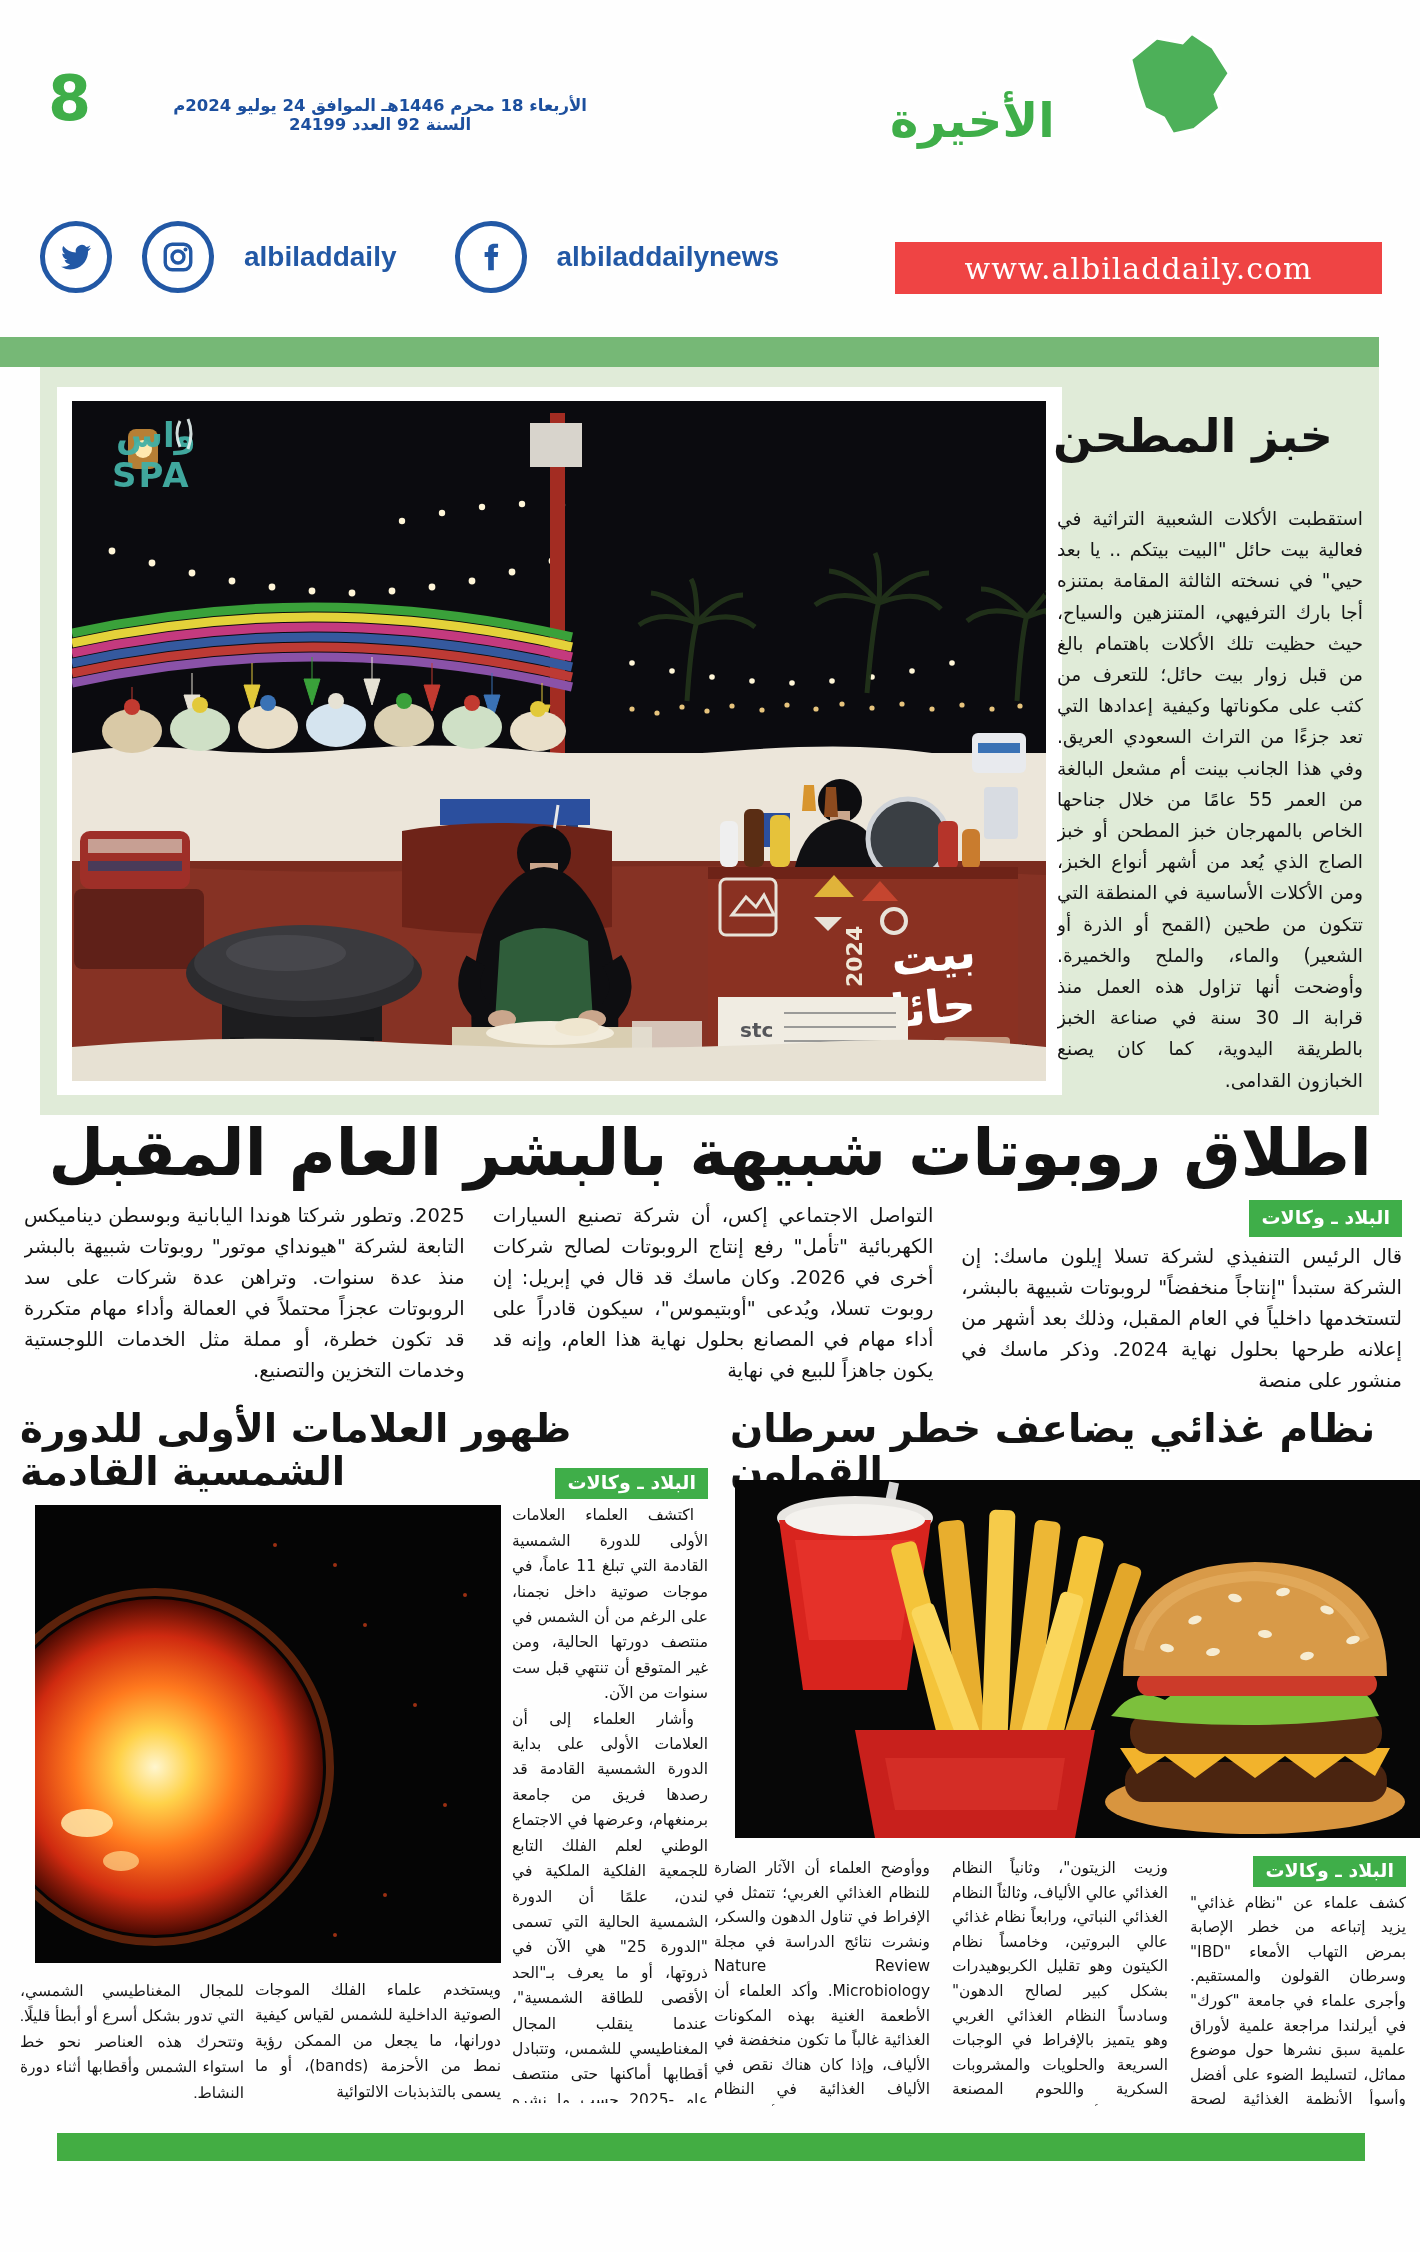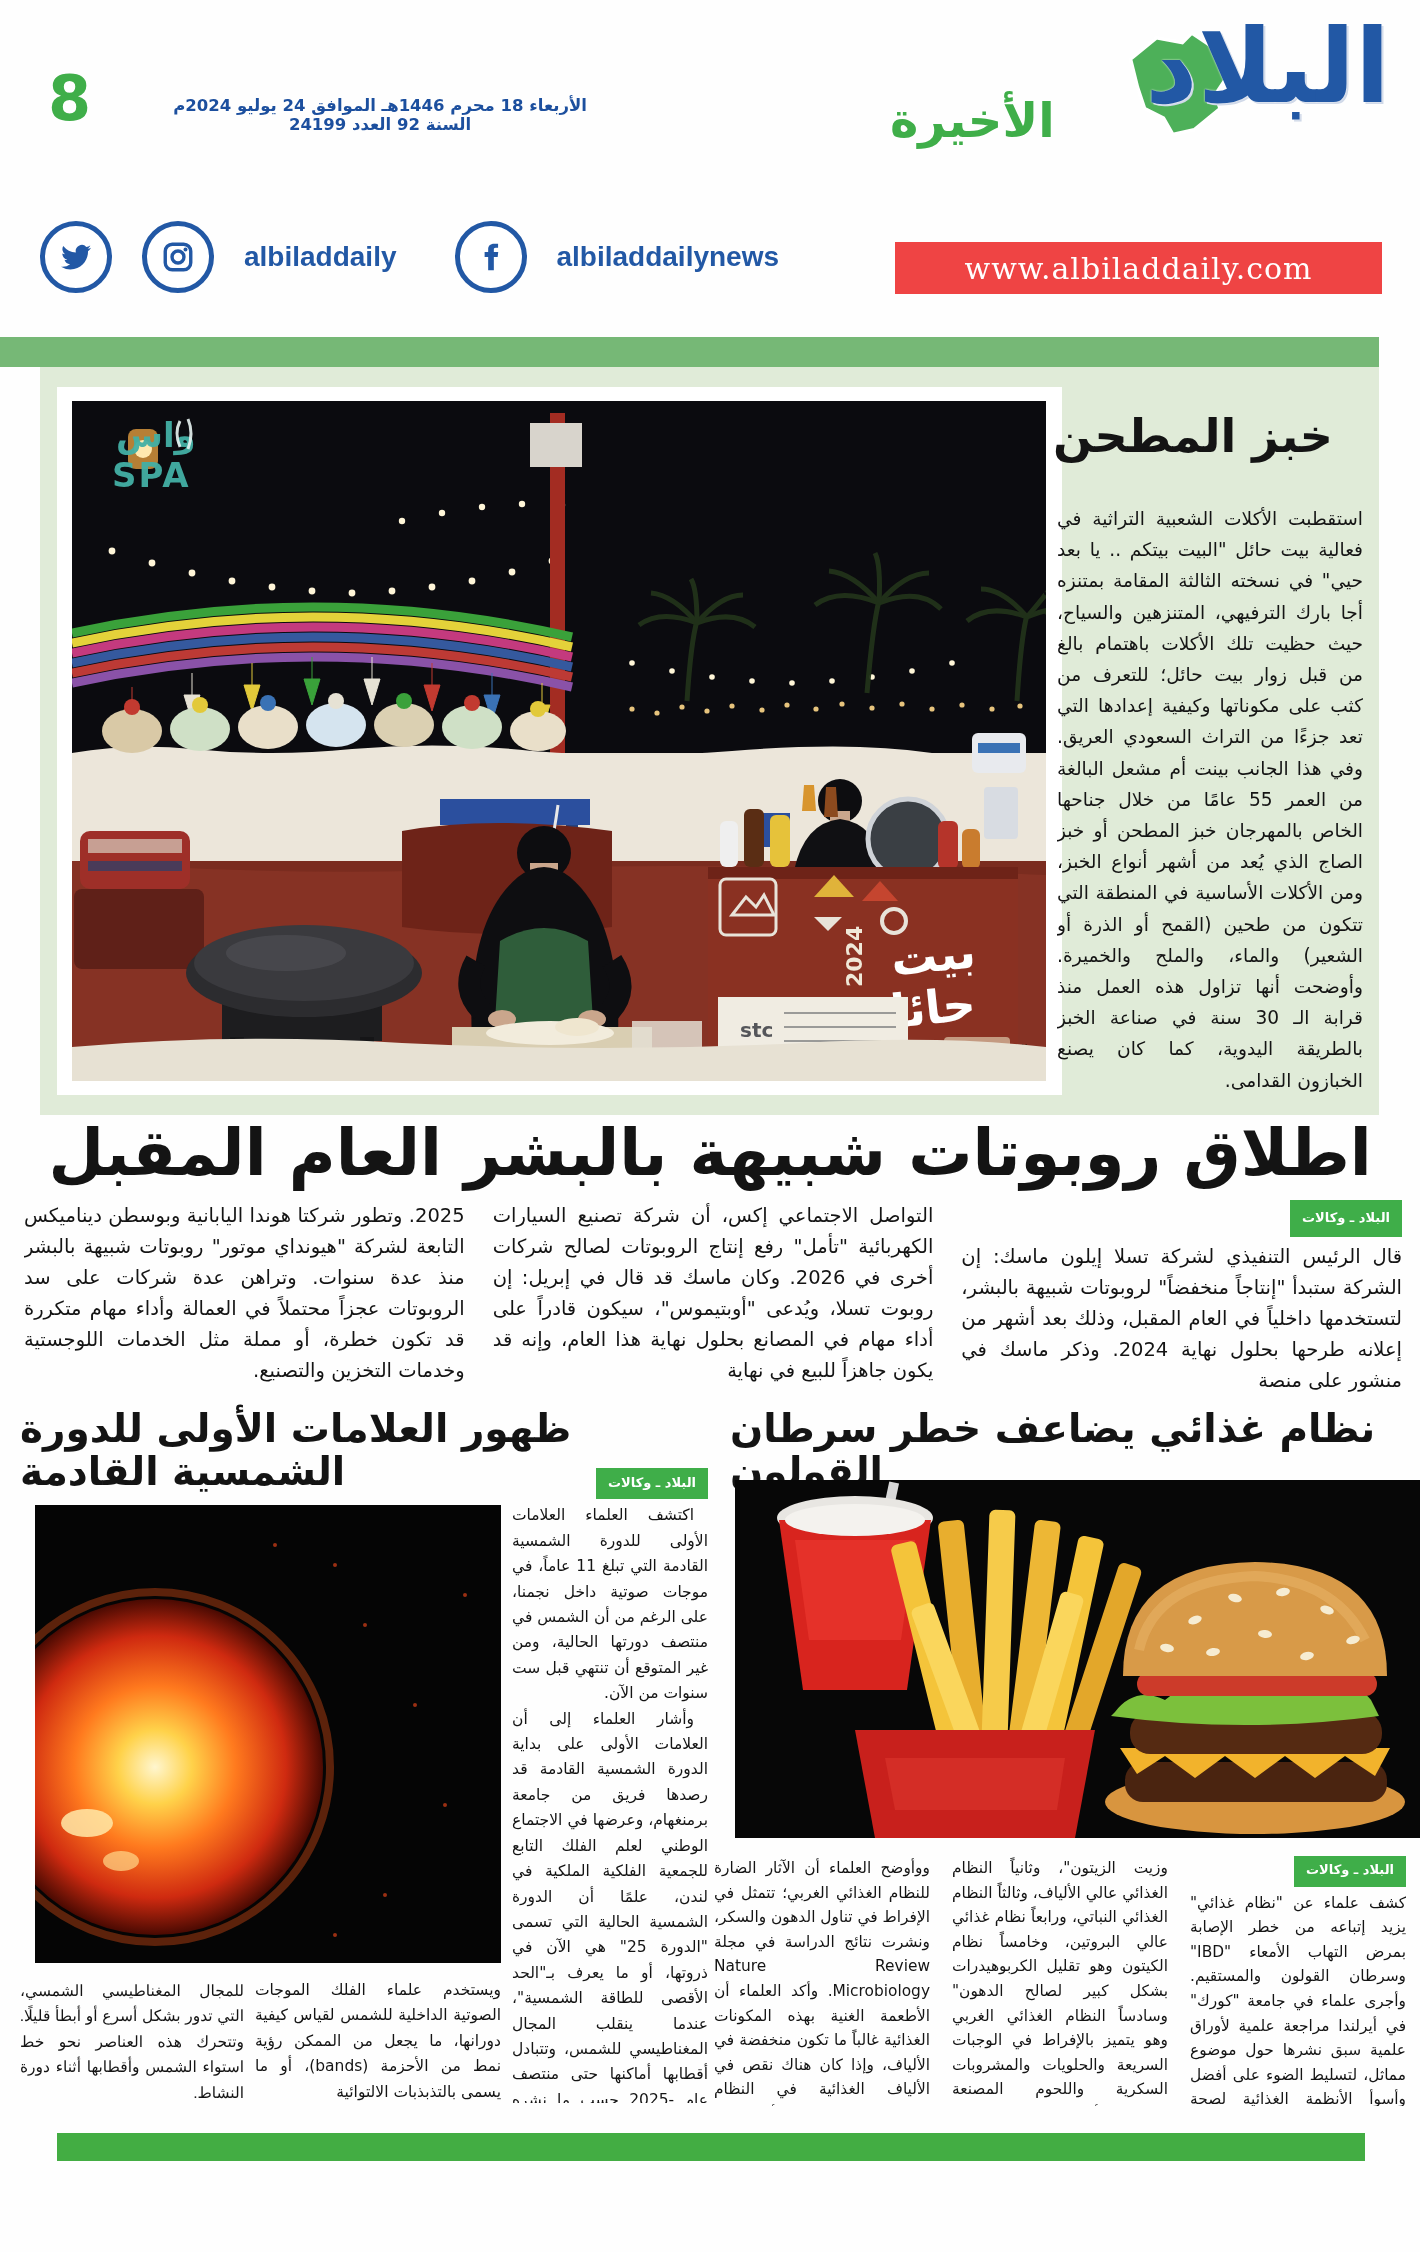--- a/index.html
+++ b/index.html
@@ -26,21 +26,21 @@
   
   .band{left:0;top:337px;width:1379px;height:30px;background:#76b876;}
   .panel{left:40px;top:367px;width:1339px;height:748px;background:#e0ebd8;}
   .photo-frame{position:absolute;left:17px;top:20px;width:1005px;height:708px;background:#ffffff;}
   .photo-frame svg{position:absolute;left:15px;top:14px;}
   .bread-title{position:absolute;right:36px;top:44px;width:300px;font-size:46px;font-weight:700;
                direction:rtl;text-align:center;line-height:1.1;}
   .bread-body{position:absolute;right:16px;top:136px;width:306px;height:592px;font-size:18.6px;
               line-height:31.2px;direction:rtl;text-align:justify;overflow:hidden;}
   
-  .badge{display:inline-block;background:#3fae49;color:#fff;font-weight:700;font-size:13px;
+  .badge{display:inline-block;background:#3fae49;color:#fff;font-weight:700;font-size:19px;
          padding:2px 12px 4px 12px;direction:rtl;}
   .badge-line{text-align:right;direction:rtl;margin-bottom:4px;}
   
   .robot-headline{left:0;top:1118px;width:1420px;font-size:64px;font-weight:700;direction:rtl;
                   text-align:center;line-height:1.1;}
   .robot-cols{left:24px;top:1200px;width:1378px;height:208px;display:flex;flex-direction:row-reverse;
               gap:28px;}
   .robot-cols .col{flex:1;font-size:19.5px;line-height:31px;direction:rtl;text-align:justify;overflow:hidden;}
   
   .sec-headline{font-size:39px;font-weight:700;direction:rtl;text-align:left;line-height:1.1;}
@@ -67,21 +67,20 @@
 
 <div class="page">
 
   <div class="abs page-num">8</div>
   <div class="abs date-line">الأربعاء 18 محرم 1446هـ الموافق 24 يوليو 2024م السنة 92 العدد 24199</div>
 
   <div class="abs masthead">
     <svg class="logo-map" viewBox="0 0 100 100">
       <path d="M8 28 L30 10 L52 14 L60 6 L78 18 L92 40 L80 58 L84 70 L62 88 L44 92 L36 78 L20 70 L14 52 Z" fill="#4db059" stroke="#ffffff" stroke-width="3"></path>
     </svg>
-    <div class="logo-main">البلاد</div>
     <div class="logo-sub">الأخيرة</div>
   </div>
 
   <div class="abs social">
     <span class="soc-circle">
       <svg width="36" height="36" viewBox="0 0 24 24">
           <path fill="#2258a5" d="M22 5.8c-.7.3-1.5.6-2.3.7.8-.5 1.5-1.3 1.8-2.2-.8.5-1.7.8-2.6 1A4.1 4.1 0 0 0 11.9 9 11.6 11.6 0 0 1 3.5 4.7a4.1 4.1 0 0 0 1.3 5.5c-.7 0-1.3-.2-1.9-.5v.1c0 2 1.4 3.6 3.3 4a4 4 0 0 1-1.9.1 4.1 4.1 0 0 0 3.8 2.9A8.2 8.2 0 0 1 2 18.5a11.6 11.6 0 0 0 6.3 1.8c7.5 0 11.7-6.3 11.7-11.7v-.5c.8-.6 1.5-1.3 2-2.3z"></path>
         </svg>
     </span>
     <span class="soc-circle">

